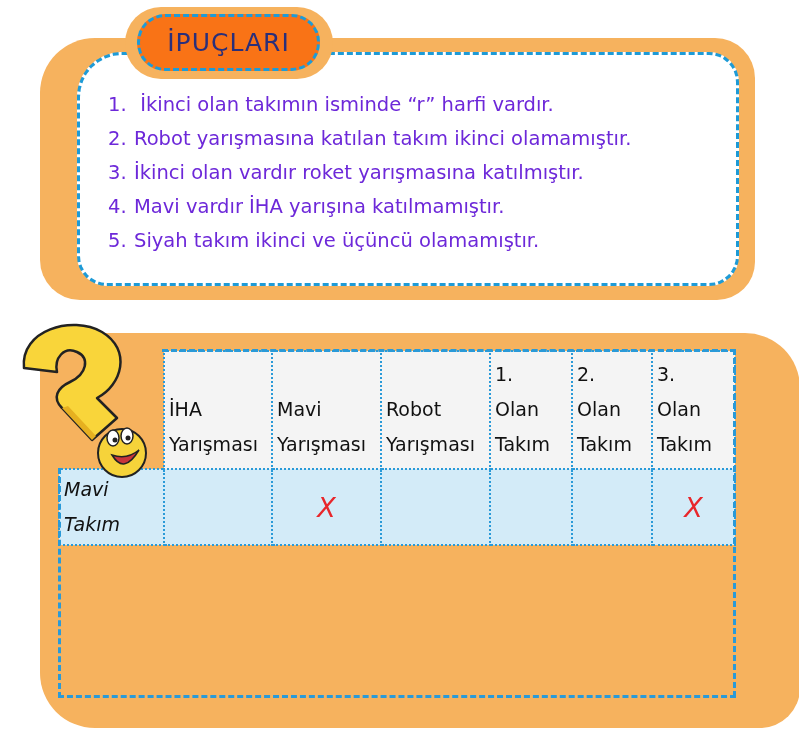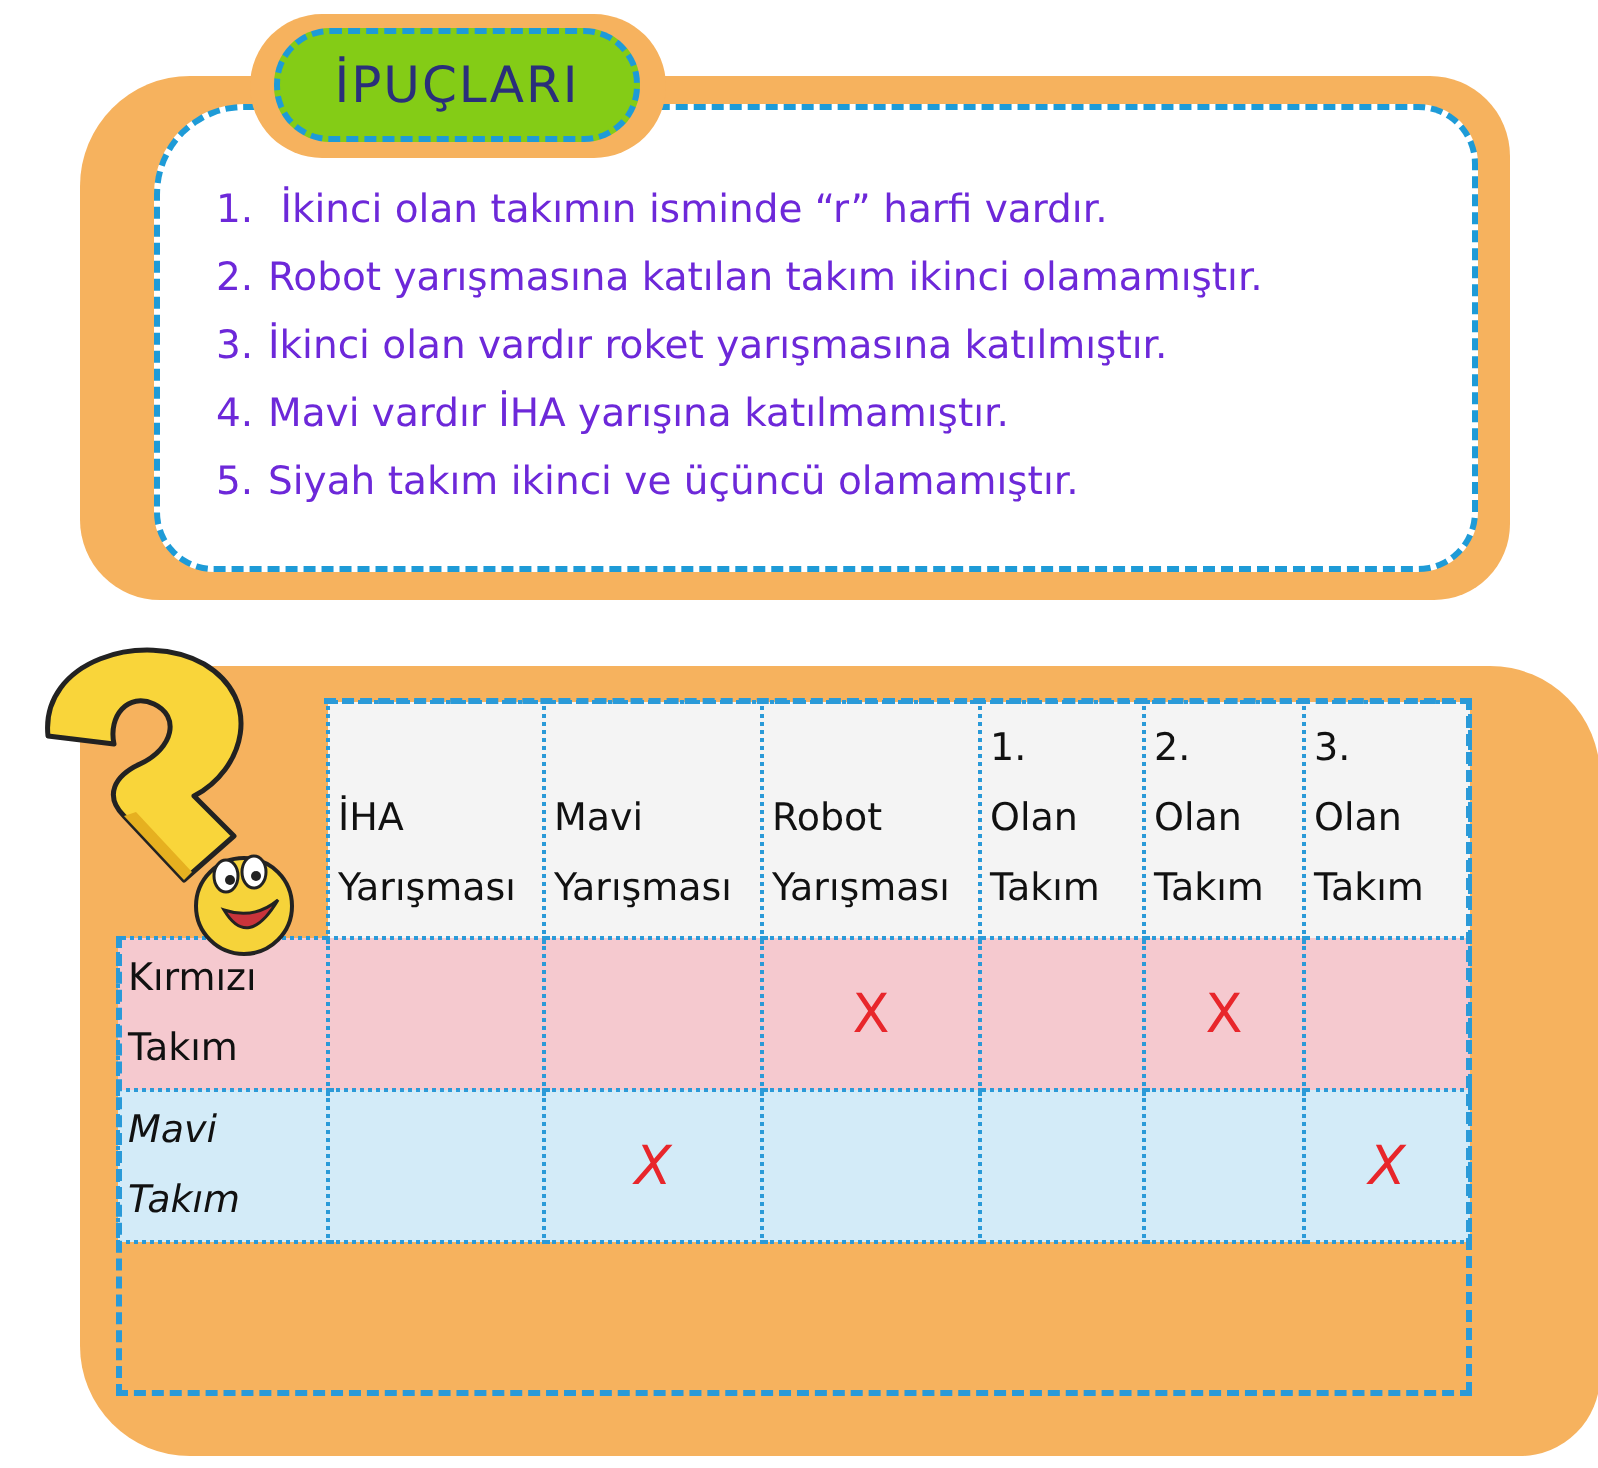--- a/index.html
+++ b/index.html
@@ -3,21 +3,21 @@
   <meta charset="utf-8">
   <style>
     html, body { margin:0; padding:0; background:#ffffff; }
     body { width:799px; height:734px; position:relative; overflow:hidden;
       font-family:"DejaVu Sans", sans-serif; color:#111; }
     .orange { background:#f6b25e; position:absolute; }
     .clue-outer { left:40px; top:38px; width:715px; height:262px; border-radius:55px 40px 38px 40px; }
     .clue-inner { position:absolute; left:77px; top:52px; width:662px; height:234px; background:#fff;
       border:3px dashed #1e9bd7; border-radius:45px 30px 30px 30px; box-sizing:border-box; }
     .title-pill { position:absolute; left:125px; top:7px; width:208px; height:72px; background:#f6b25e; border-radius:36px; }
-    .title-inner { position:absolute; left:137px; top:14px; width:183px; height:57px; background:#84cc16;
+    .title-inner { position:absolute; left:137px; top:14px; width:183px; height:57px; background:#f97316;
       border:3px dashed #1e9bd7; border-radius:28px; box-sizing:border-box;
       display:flex; align-items:center; justify-content:center;
       font-size:25px; color:#2a2f7a; letter-spacing:1px; }
     .clues { position:absolute; left:108px; top:88px; margin:0; padding:0; list-style:none; font-size:19.5px; line-height:34px; color:#6d28d9; }
     .clues li span.num { display:inline-block; min-width:26px; }
     .grid-outer { left:40px; top:333px; width:760px; height:395px; border-radius:0 55px 40px 55px; }
     table { border-collapse:collapse; position:absolute; }
     td { border:2px dotted #2a9ad8; box-sizing:border-box; vertical-align:middle; padding:0 0 0 4px; font-size:19px; line-height:35px; }
     .hdr td.h { background:#f4f4f4; vertical-align:bottom; padding-bottom:6px; }
     .hdr td.empty { border:none; background:transparent; }
@@ -83,32 +83,20 @@
           <div>2.</div>
           <div>Olan</div>
           <div>Takım</div>
         </td>
     <td class="h">
           <div>3.</div>
           <div>Olan</div>
           <div>Takım</div>
         </td>
   </tr>
-  <tr class="kirmizi" style="height:76px;">
-    <td>
-          <div>Kırmızı</div>
-          <div>Takım</div>
-        </td>
-    <td class="mark"></td>
-    <td class="mark"></td>
-    <td class="mark">X</td>
-    <td class="mark"></td>
-    <td class="mark">X</td>
-    <td class="mark"></td>
-  </tr>
   <tr class="mavi" style="height:76px;font-style:italic;">
     <td>
           <div>Mavi</div>
           <div>Takım</div>
         </td>
     <td class="mark"></td>
     <td class="mark">X</td>
     <td class="mark"></td>
     <td class="mark"></td>
     <td class="mark"></td>

